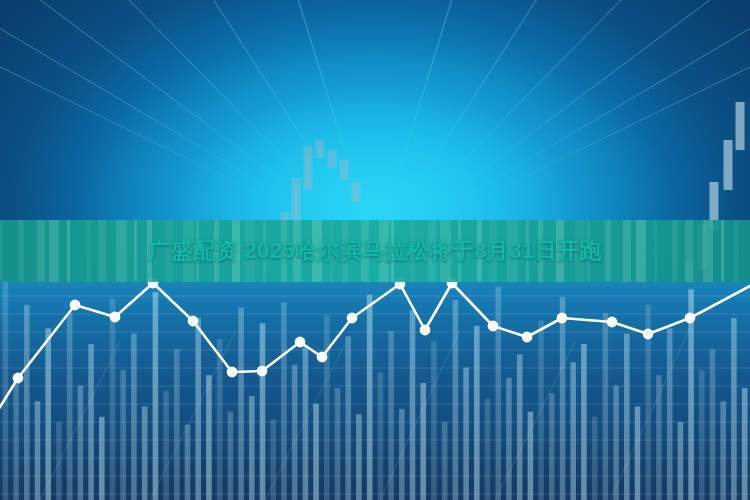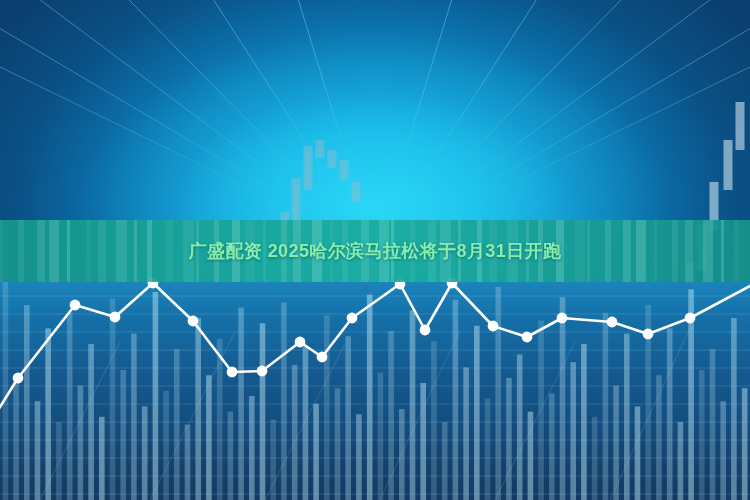--- a/index.html
+++ b/index.html
@@ -32,21 +32,21 @@
        rgba(24,158,148,.92) 75%,
        rgba(21,146,140,.93) 100%);
     mix-blend-mode:normal;
   }
   #banner-bars{position:absolute;inset:0;overflow:hidden;opacity:.33;}
   #banner-bars i{position:absolute;top:0;bottom:0;background:#9fe8dd;}
   
   #title{
     position:absolute;left:0;right:0;top:228px;height:46px;
     display:flex;align-items:center;justify-content:center;
-    color:#86efac;font-size:18px;font-weight:bold;letter-spacing:.4px;
+    color:#14b8a6;font-size:22px;font-weight:bold;letter-spacing:.4px;
     text-shadow:0 1px 3px rgba(0,40,60,.45);
     white-space:nowrap;
   }
   
   .fullsvg{position:absolute;inset:0;width:750px;height:500px;display:block;}
 </style>
 </head>
 <body>
 
 <div id="stage">

